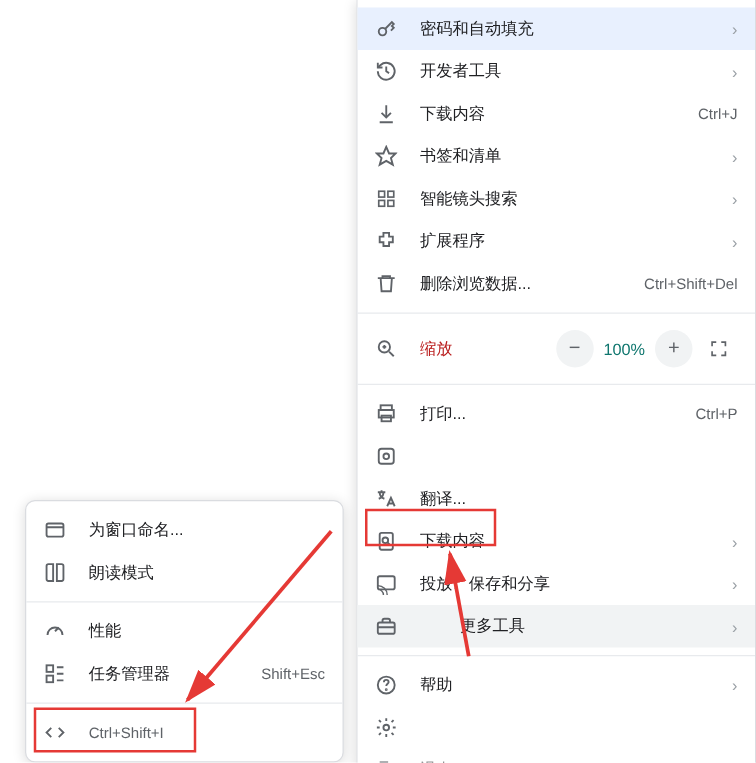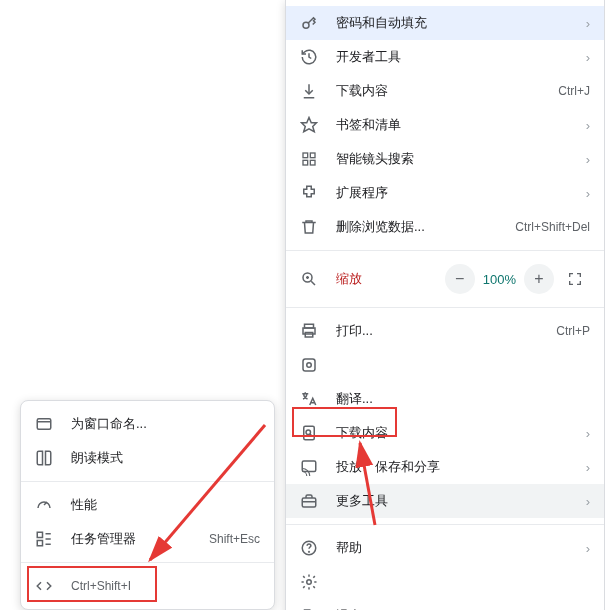--- a/index.html
+++ b/index.html
@@ -277,21 +277,21 @@
     <span class="icon">
       <svg viewBox="0 0 24 24" width="18" height="18" fill="none" stroke="currentColor" stroke-width="2">
           <rect x="3" y="4" width="18" height="14" rx="2"></rect>
           <path d="M3 18a6 6 0 0 1 6 6M3 14a10 10 0 0 1 10 10" stroke-width="1.5"></path>
         </svg>
     </span>
     <span class="label">投放、保存和分享</span>
     <span class="chev">›</span>
   </div>
 
-  <div class="menu-item hoverable" style="background:#f1f3f4;">
+  <div class="menu-item hoverable" style="background:#f1f3f4;gap:32px;">
     <span class="icon">
       <svg viewBox="0 0 24 24" width="18" height="18" fill="none" stroke="currentColor" stroke-width="2">
           <rect x="3" y="8" width="18" height="12" rx="2"></rect>
           <path d="M8 8V6a2 2 0 0 1 2-2h4a2 2 0 0 1 2 2v2"></path>
           <path d="M3 13h18"></path>
         </svg>
     </span>
     <span class="label">更多工具</span>
     <span class="chev">›</span>
   </div>

